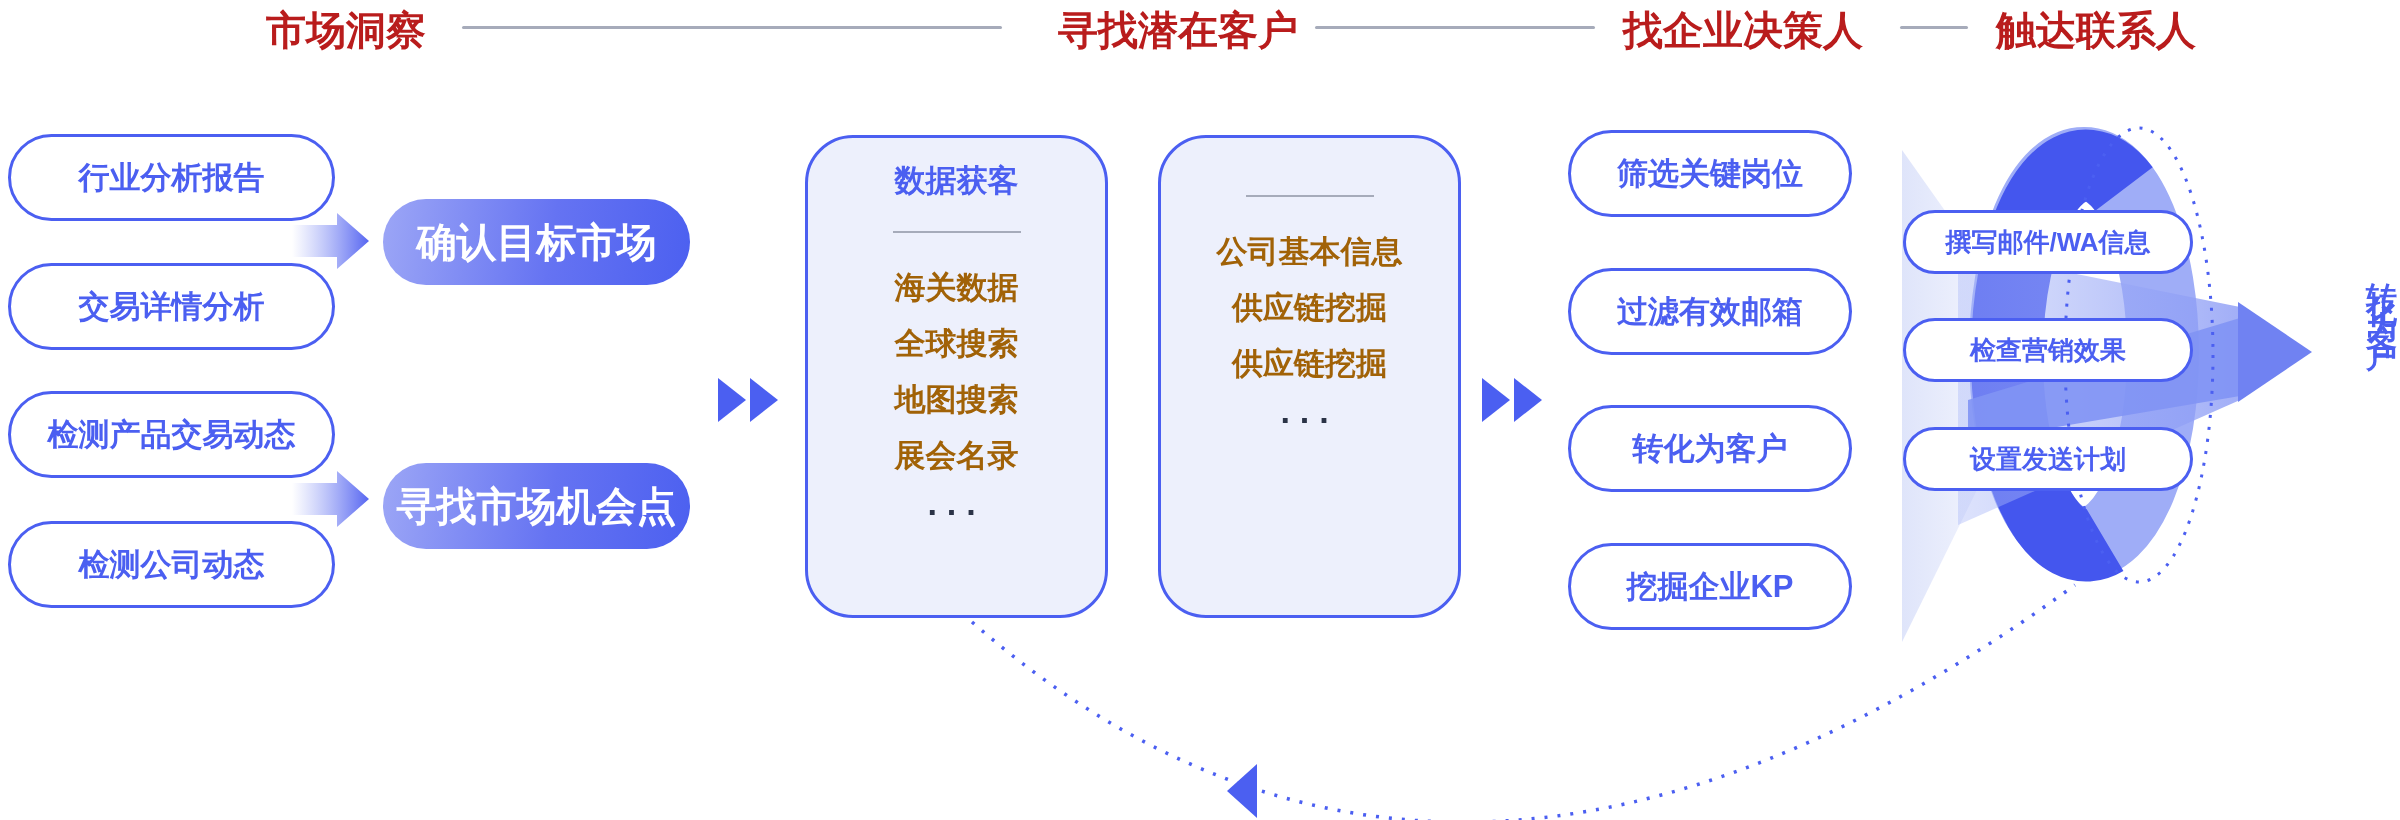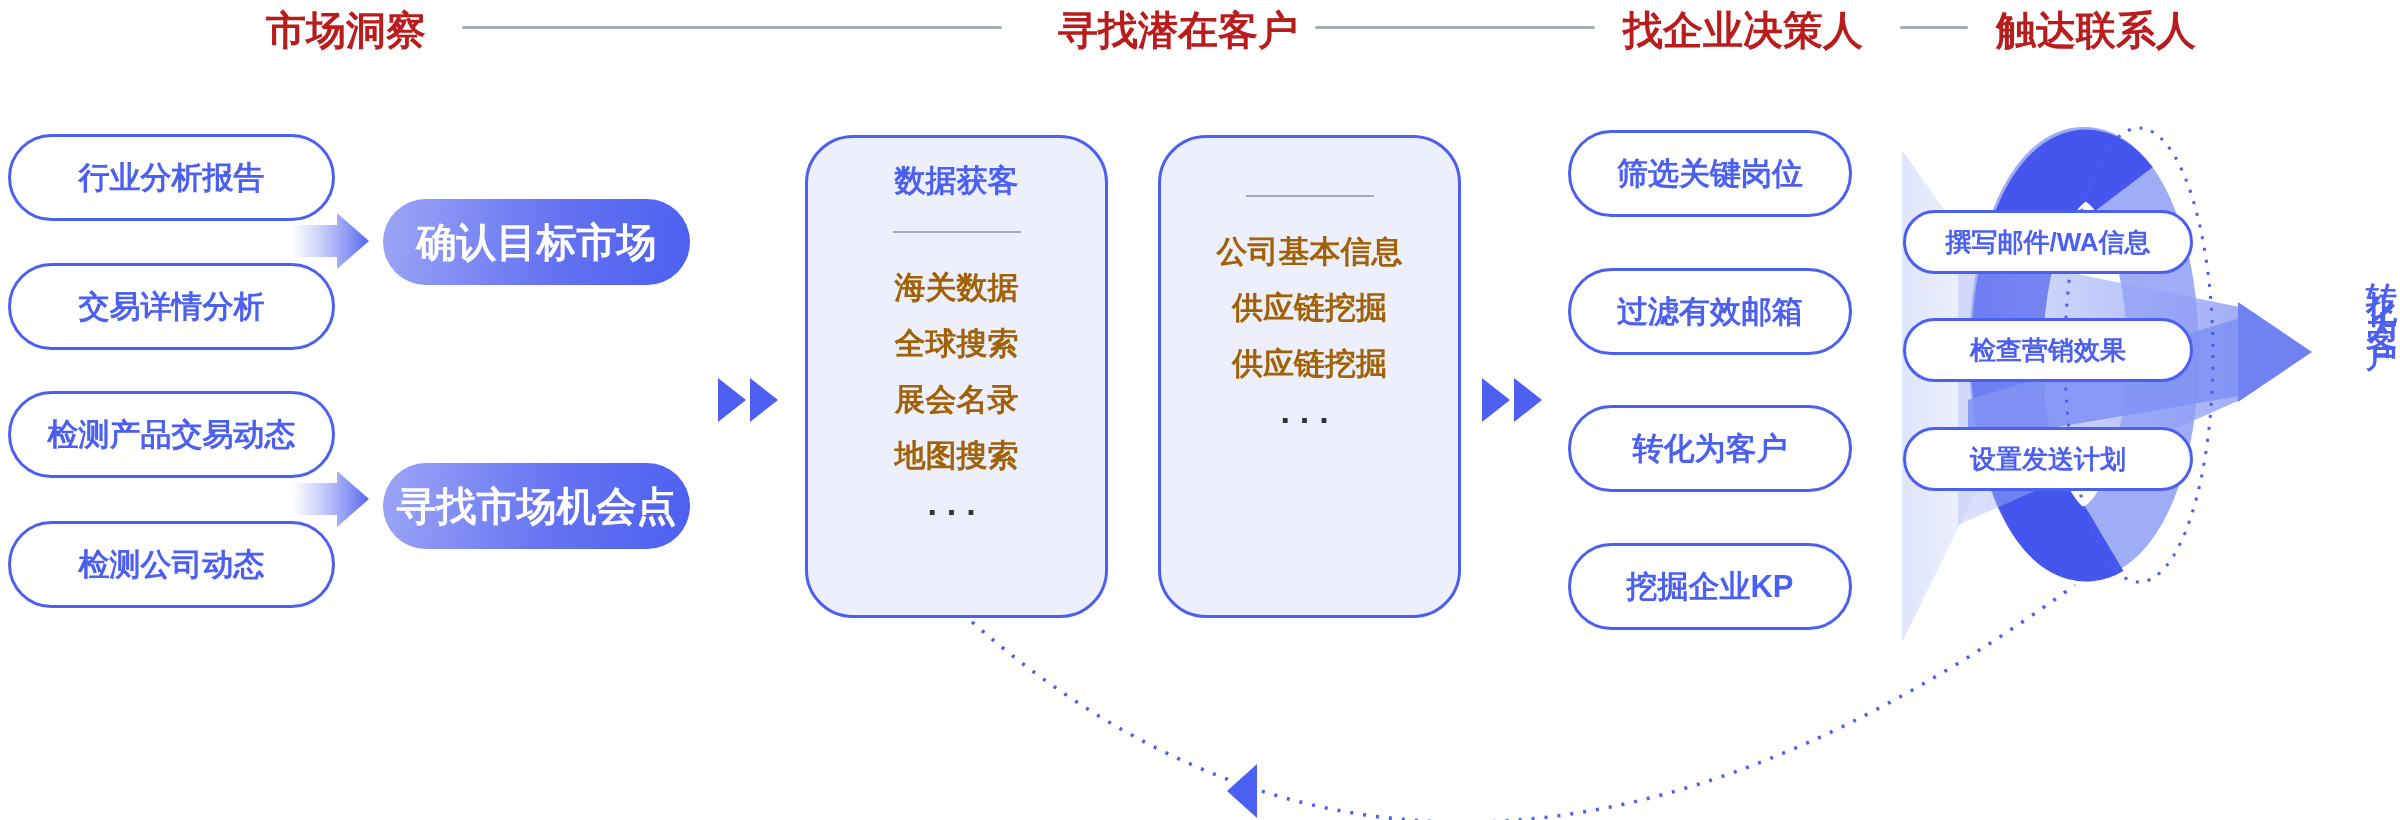--- a/index.html
+++ b/index.html
@@ -121,22 +121,22 @@
 <div class="pill pill-left" style="top:521px">检测公司动态</div>
 
 <div class="goal-pill" style="top:199px">确认目标市场</div>
 <div class="goal-pill" style="top:463px">寻找市场机会点</div>
 
 <div class="card" style="left:805px">
   <div class="card-title">数据获客</div>
   <div class="card-divider"></div>
   <div class="card-item">海关数据</div>
   <div class="card-item">全球搜索</div>
+  <div class="card-item">地图搜索</div>
   <div class="card-item">展会名录</div>
-  <div class="card-item">地图搜索</div>
   <div class="card-item dots">···</div>
 </div>
 
 <div class="card" style="left:1158px">
   <div class="card-divider"></div>
   <div class="card-item">公司基本信息</div>
   <div class="card-item">供应链挖掘</div>
   <div class="card-item">供应链挖掘</div>
   <div class="card-item dots">···</div>
 </div>

